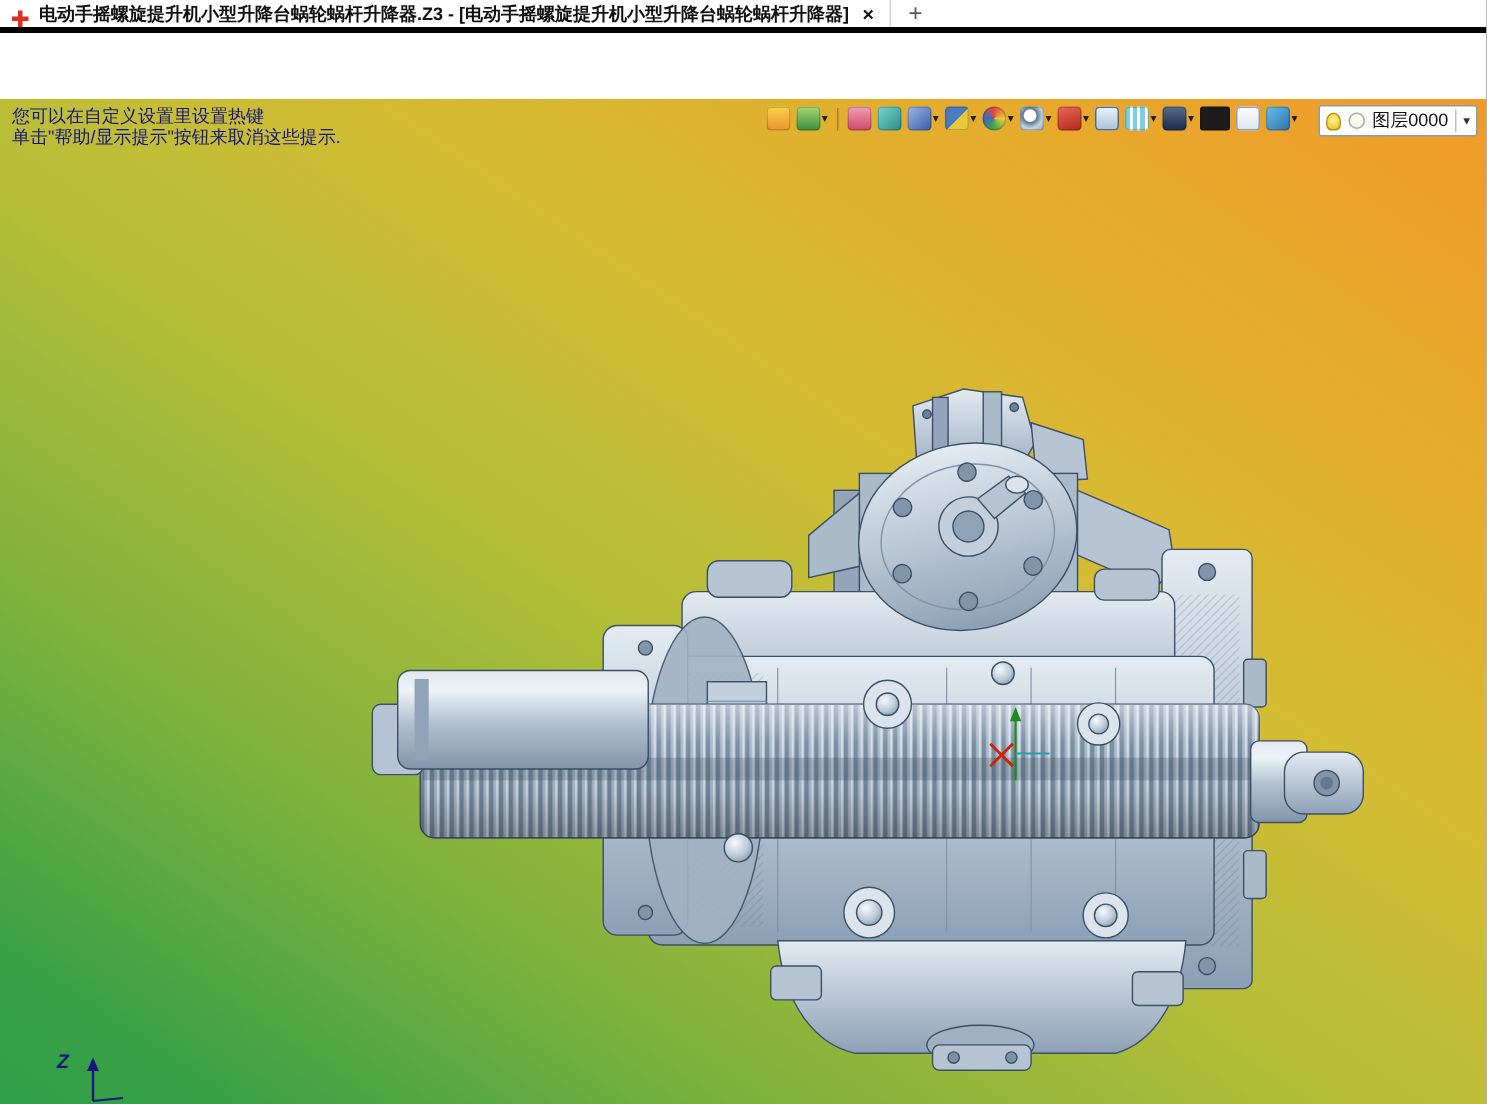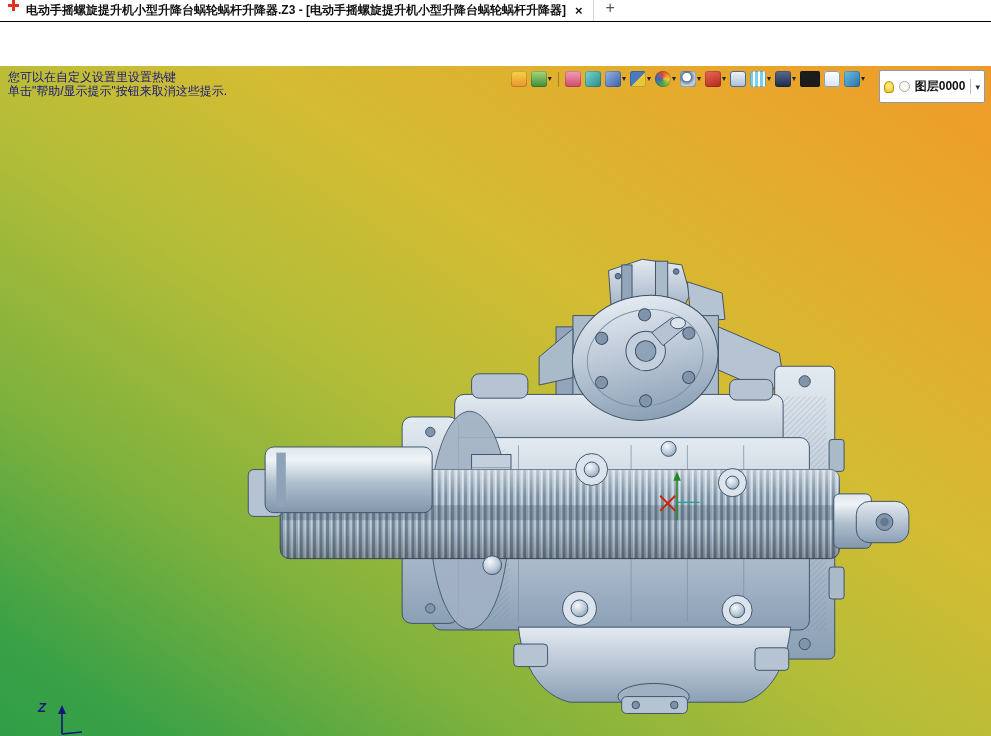--- a/index.html
+++ b/index.html
@@ -2,21 +2,21 @@
 <html><head>
 <meta charset="utf-8">
 <style>
   html,body{margin:0;padding:0;background:#777;}
   *{box-sizing:border-box;}
   .window{position:relative;width:991px;height:736px;overflow:hidden;
     font-family:"Liberation Sans","DejaVu Sans",sans-serif;background:#fff;}
 
   
   .tabbar{position:absolute;top:0;left:0;right:0;height:22px;background:#ffffff;
-    border-bottom:1px solid #000000;display:flex;align-items:flex-start;}
+    border-bottom:4px solid #000000;display:flex;align-items:flex-end;}
   .tab-plus{position:relative;width:11px;height:11px;margin:0 7px 0 8px;flex:none;}
   .tab-plus::before{content:"";position:absolute;left:0;top:4px;width:11px;height:3px;background:#e03020;}
   .tab-plus::after{content:"";position:absolute;left:4px;top:0;width:3px;height:11px;background:#e03020;}
   .tab{display:flex;align-items:center;gap:7px;height:100%;padding:0 8px 0 0;border-right:1px solid #d6d6d6;}
   .tab-title{font-size:12px;font-weight:bold;color:#111;white-space:nowrap;}
   .tab-close{font-size:13px;font-weight:bold;color:#111;line-height:1;padding:0 2px;cursor:default;}
   .newtab{margin-left:12px;font-size:16px;color:#555;line-height:1;cursor:default;}
 
   
   .viewport{position:absolute;top:22px;left:0;right:0;bottom:0;
@@ -44,23 +44,23 @@
   .zoom-icon{background:radial-gradient(circle at 42% 38%, #ffffff 28%, #5a7a9a 34%, #c8d4e0 62%, #8aa0b8 100%);}
   .select-filter-icon{background:linear-gradient(160deg,#e86a5a,#b02818);}
   .window-icon{background:linear-gradient(#f0f4f8,#a8c0d8);box-shadow:inset 0 0 0 1px #4a6a9a;}
   .grid-plane-icon{background:repeating-linear-gradient(90deg,#7ad0e8 0 3px,#ffffff 3px 5px);}
   .monitor-icon{background:linear-gradient(#5a6a8a,#1a2a4a);}
   .background-dark-icon{background:#1c1c1c;width:20px;border-radius:2px;}
   .background-light-icon{background:linear-gradient(#ffffff,#d8e4f0);box-shadow:inset 0 0 0 1px #8aa0b8;}
   .display-mode-icon{background:linear-gradient(135deg,#6ac0e8,#2a70a8);}
 
   
-  .layer-group{position:absolute;top:4px;right:6px;height:33px;background:#ffffff;
+  .layer-group{position:absolute;top:4px;right:6px;height:21px;background:#ffffff;
     border:1px solid #8a9ab0;border-radius:2px;display:flex;align-items:center;
-    padding:0 4px;gap:5px;font-weight:bold;}
+    padding:0 4px;gap:5px;}
   .bulb-icon{width:10px;height:12px;border-radius:50% 50% 35% 35%;
     background:radial-gradient(circle at 50% 38%,#fff48a,#e8c020);border:1px solid #b89010;}
   .swatch-icon{width:11px;height:11px;border-radius:50%;background:#fdfdf0;border:1px solid #a8a8a8;}
   .layer-label{font-size:12px;color:#111;white-space:nowrap;}
   .layer-caret{font-size:9px;color:#333;border-left:1px solid #c0c0c0;padding-left:4px;
     height:15px;display:flex;align-items:center;}
 
   
   .triad{position:absolute;left:34px;bottom:0;width:64px;height:36px;color:#15157e;}
   .z-label{position:absolute;left:4px;top:0;font-size:13px;font-weight:bold;font-style:italic;}

